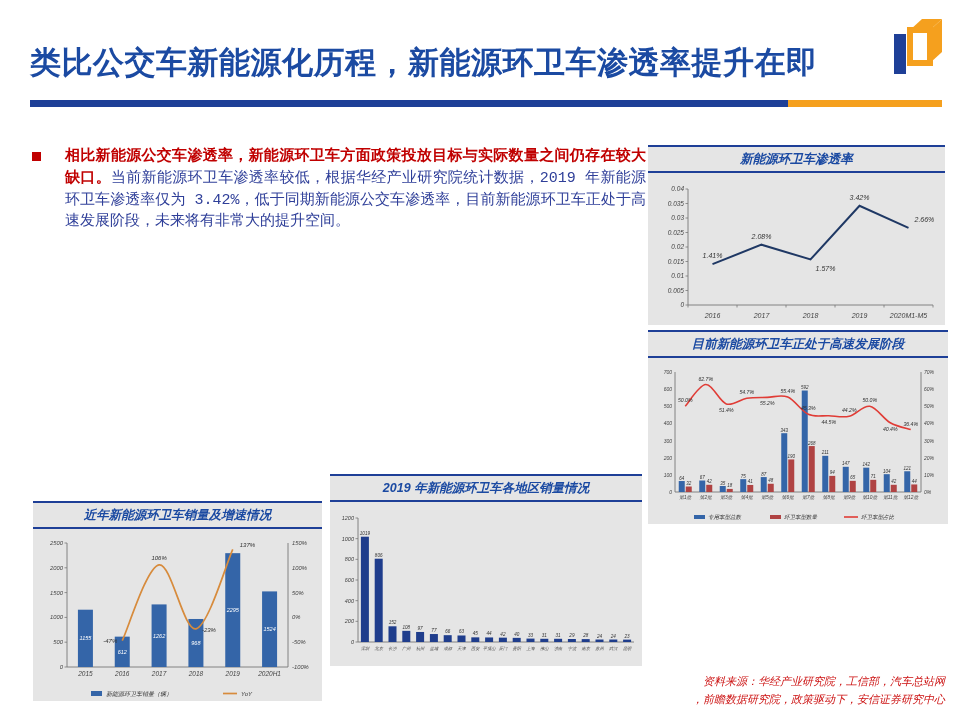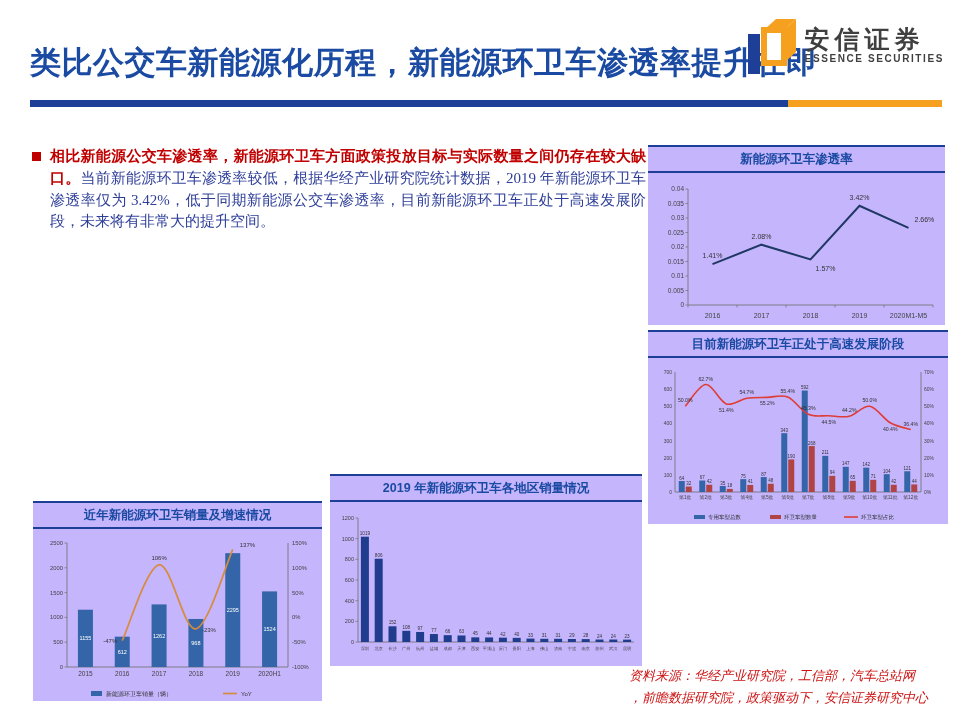--- a/index.html
+++ b/index.html
@@ -8,53 +8,49 @@
   .title{position:absolute;left:30px;top:42px;font-size:31px;font-weight:bold;
          color:#1b4aa2;white-space:nowrap;letter-spacing:0.5px;z-index:1;}
   .logo{position:absolute;right:16px;top:16px;display:flex;align-items:center;gap:7px;z-index:2;}
   .logo-cn{font-size:25px;font-weight:bold;color:#3f3f3f;letter-spacing:5px;line-height:1.1;}
   .logo-en{font-size:10px;font-weight:bold;color:#3f3f3f;letter-spacing:1.6px;}
   .divider-blue{position:absolute;left:30px;top:100px;width:758px;height:7px;background:#1e3f97;}
   .divider-orange{position:absolute;left:788px;top:100px;width:154px;height:7px;background:#f5a01e;}
   .bullets{position:absolute;left:30px;top:146px;width:616px;}
   .bullet{display:flex;margin-bottom:14px;}
   .marker{width:9px;height:9px;background:#c00000;margin:6px 9px 0 2px;flex:none;}
-  .btext{font-family:Liberation Serif, serif;font-size:15px;line-height:1.45;
-         color:#2f3f99;text-align:justify;}
+  .btext{font-family:Liberation Mono, monospace;font-size:15px;line-height:1.45;
+         color:#2f3f99;text-align:justify;margin-left:15px;}
   .lead{color:#c00000;font-weight:bold;}
-  .chart{position:absolute;background:#c4b5fd;}
+  .chart{position:absolute;background:#e5e5e5;font-style:italic;}
   .chart-title{text-align:center;color:#1b4aa2;font-weight:bold;font-size:12.5px;
          padding:4px 0 3px 0;border-top:2px solid #1e3f97;border-bottom:2px solid #1e3f97;}
   .chart svg{display:block;margin-top:2px;}
   #c0{left:648px;top:145px;width:297px;}
   #c1{left:648px;top:330px;width:300px;}
   #c2{left:33px;top:453px;width:289px;margin-top:48px;}
   #c3{left:330px;top:474px;width:312px;}
   .footer{position:absolute;right:15px;bottom:12px;width:316px;color:#cc1111;
-          font-size:13px;font-style:italic;text-align:left;line-height:1.65;
+          font-size:11px;font-style:italic;text-align:right;line-height:1.65;
           font-family:"Liberation Serif",serif;}
 </style>
 </head>
 <body>
 
 <div class="slide">
 
   <div class="title">类比公交车新能源化历程，新能源环卫车渗透率提升在即</div>
 
   <div class="logo">
     <svg width="54" height="58" viewBox="0 0 54 58">
       <polygon points="20,14 32,3 52,3 40,14" fill="#f5a01e"></polygon>
       <polygon points="40,14 52,3 52,36 40,47" fill="#f5a01e"></polygon>
       <rect x="20" y="14" width="20" height="33" fill="#ffffff" stroke="#f5a01e" stroke-width="6"></rect>
       <rect x="4" y="18" width="12" height="40" fill="#1e3f97"></rect>
     </svg>
-    <div class="logo-text">
-      <div class="logo-cn">安信证券</div>
-      <div class="logo-en">ESSENCE SECURITIES</div>
-    </div>
   </div>
 
   <div class="divider-blue"></div>
   <div class="divider-orange"></div>
 
   <div class="bullets">
     <div class="bullet">
       <span class="marker"></span>
       <div class="btext"><span class="lead">相比新能源公交车渗透率，新能源环卫车方面政策投放目标与实际数量之间仍存在较大缺口。</span><span>当前新能源环卫车渗透率较低，根据华经产业研究院统计数据，2019 年新能源环卫车渗透率仅为 3.42%，低于同期新能源公交车渗透率，目前新能源环卫车正处于高速发展阶段，未来将有非常大的提升空间。</span></div>
     </div>

